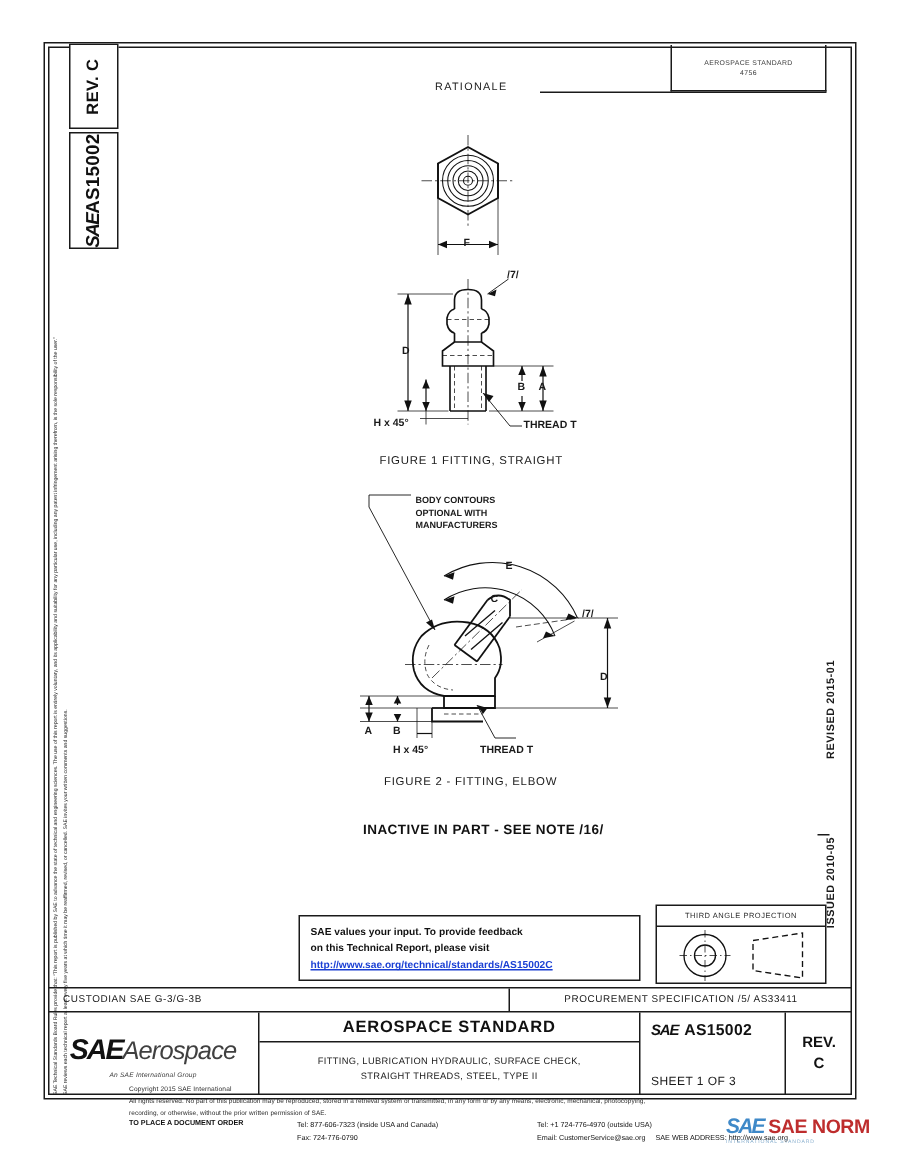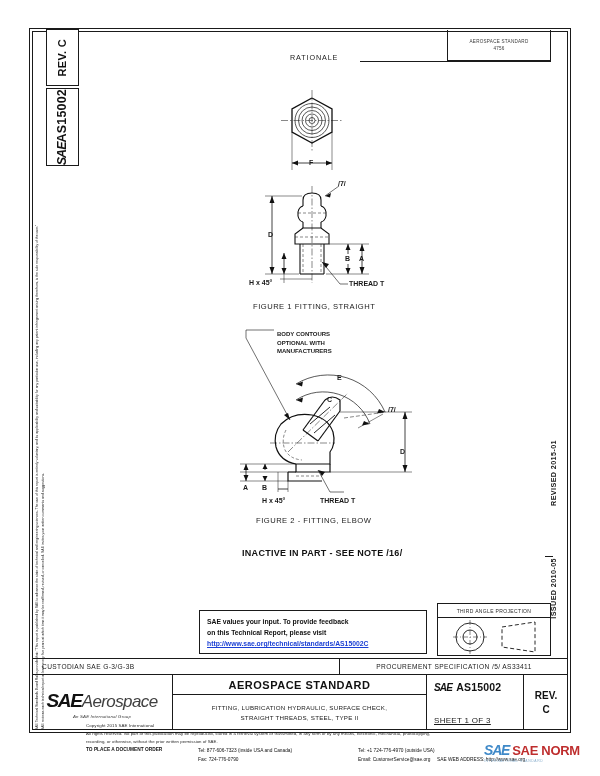--- a/index.html
+++ b/index.html
@@ -157,21 +157,21 @@
     flex:1;display:flex;flex-direction:column;align-items:center;justify-content:center;
     font-size:6.2px;line-height:1.6;letter-spacing:.25px;color:#1a1a1a;text-align:center;
   }
   .tb-num{
     width:97px;border-right:1.2px solid #1a1a1a;box-sizing:border-box;
     display:flex;flex-direction:column;align-items:flex-start;justify-content:center;padding-left:7px;
   }
   .tb-num-top{display:flex;align-items:baseline;gap:4px;}
   .tb-num-sae{font-size:10px;font-weight:bold;font-style:italic;letter-spacing:-.8px;color:#111;}
   .tb-num-id{font-size:10.5px;font-weight:bold;letter-spacing:.2px;color:#111;}
-  .tb-sheet{font-size:8px;margin-top:23px;letter-spacing:.3px;color:#1a1a1a;text-decoration:underline;}
+  .tb-sheet{font-size:8px;margin-top:23px;letter-spacing:.3px;color:#1a1a1a;}
   .tb-rev{
     flex:1;display:flex;flex-direction:column;align-items:center;justify-content:center;
     font-size:10px;font-weight:bold;line-height:1.35;color:#111;
   }
 
   
   .footer{position:absolute;left:86px;top:722px;width:470px;}
   .f-copy{font-size:4.4px;color:#2a2a2a;line-height:1.6;letter-spacing:.1px;}
   .f-rights{font-size:4.3px;color:#2a2a2a;line-height:1.65;letter-spacing:.05px;margin-top:1px;}
   .f-order{display:flex;margin-top:2px;font-size:4.8px;color:#111;}

